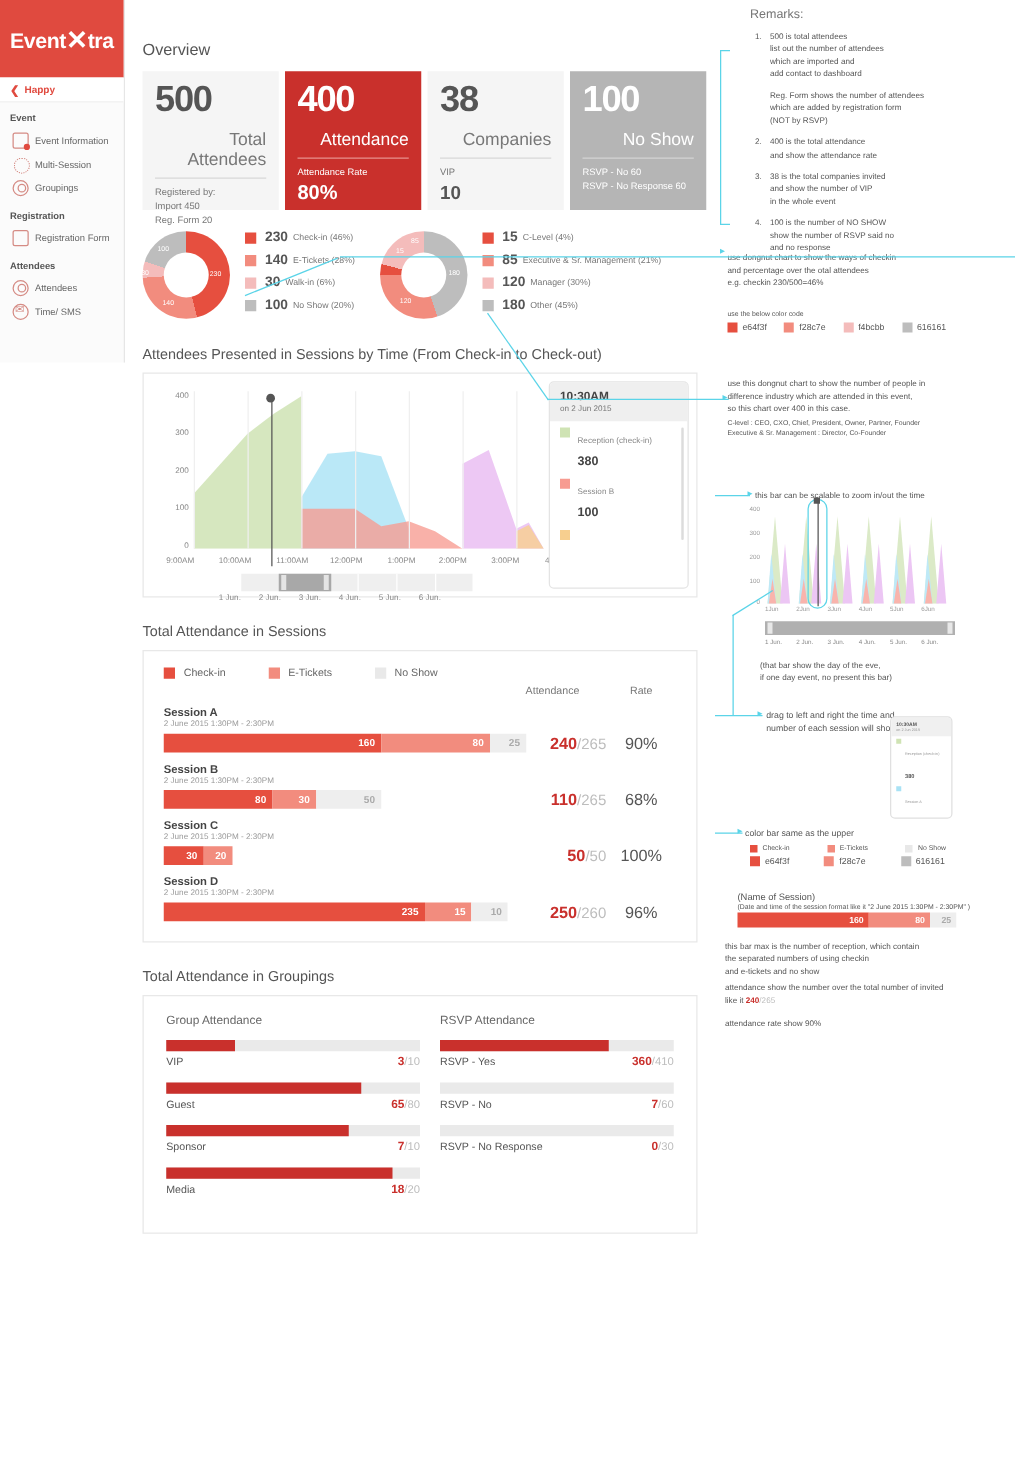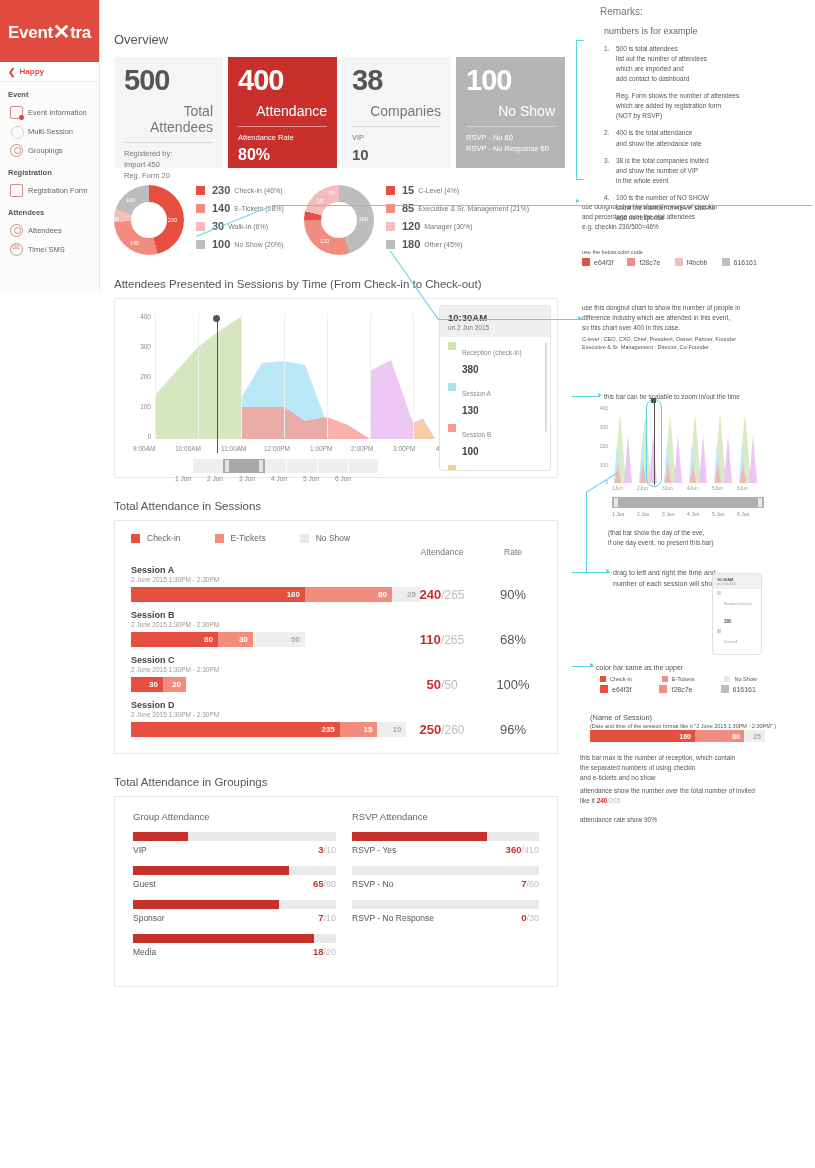--- a/index.html
+++ b/index.html
@@ -112,21 +112,21 @@
   .sess-hdr .h-att { width:86px; text-align:center; }
   .sess-hdr .h-rate { width:56px; text-align:center; }
   .sess-row { margin-top:8px; position:relative; }
   .sess-name { font-size:9px; font-weight:bold; color:#444; }
   .sess-date { font-size:6.5px; color:#999; margin:1px 0 4px 0; }
   .sess-bar { display:flex; height:15px; width:290px; }
   .sb-seg { display:flex; align-items:center; justify-content:flex-end; padding-right:5px;
             font-size:8px; color:#fff; font-weight:bold; }
   .sb-seg.grey { color:#aaa; }
   .sess-vals { position:absolute; right:0; bottom:0; display:flex; align-items:baseline; }
-  .v-att { width:86px; text-align:center; font-size:12px; color:#bdbdbd; }
+  .v-att { width:86px; text-align:right; font-size:12px; color:#bdbdbd; }
   .v-att b { font-size:13px; color:#c9302c; font-weight:bold; }
   .v-rate { width:56px; text-align:center; font-size:13px; color:#555; }
 
   
   .grp-box { margin-left:14px; width:444px; border:1px solid #e8e8e8; padding:14px 18px 18px 18px;
              background:#fff; display:flex; }
   .grp-col { width:50%; }
   .grp-col.right { padding-left:16px; }
   .grp-title { font-size:9.5px; color:#666; margin-bottom:10px; }
   .grp-item { margin-bottom:11px; }
@@ -401,27 +401,20 @@
           <div class="tt-date">on 2 Jun 2015</div>
         </div>
         <div class="tt-row">
           <span class="tt-sw" style="background:#cfe3b4"></span>
           <span>
             <span class="tt-name">Reception (check-in)</span><br>
             <span class="tt-val">380</span>
           </span>
         </div>
         <div class="tt-row">
-          <span class="tt-sw" style="background:#a9e2f5"></span>
-          <span>
-            <span class="tt-name">Session A</span><br>
-            <span class="tt-val">130</span>
-          </span>
-        </div>
-        <div class="tt-row">
           <span class="tt-sw" style="background:#f79b91"></span>
           <span>
             <span class="tt-name">Session B</span><br>
             <span class="tt-val">100</span>
           </span>
         </div>
         <div class="tt-row">
           <span class="tt-sw" style="background:#f7cf8f"></span>
           <span>
             <br>
@@ -580,21 +573,20 @@
             <span class="grp-lbl">RSVP - No Response</span>
             <span class="grp-val"><b>0</b><span>/30</span></span>
           </div>
         </div>
       </div>
     </div>
   </div>
 
   <div class="remarks">
     <div class="rm-title">Remarks:</div>
-    <div class="rm-sub">numbers is for example</div>
     <div class="rm-list">
       <div class="rm-li">
         <span class="rm-n">1.</span>
         <span class="rm-t">
           <span style="white-space:pre-line;">500 is total attendees
 list out the number of attendees
 which are imported  and
 add contact to dashboard</span>
           <span class="rm-p" style="white-space:pre-line; display:block;">Reg. Form shows the number of attendees
 which are added by registration form

